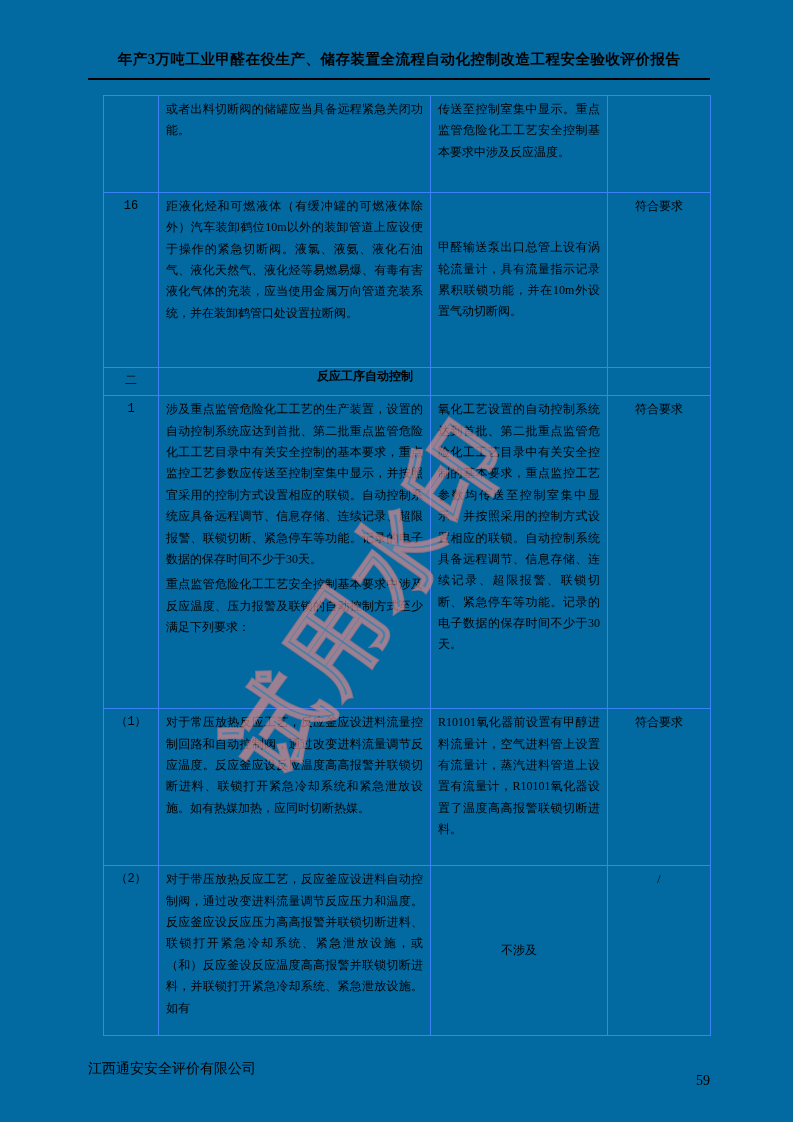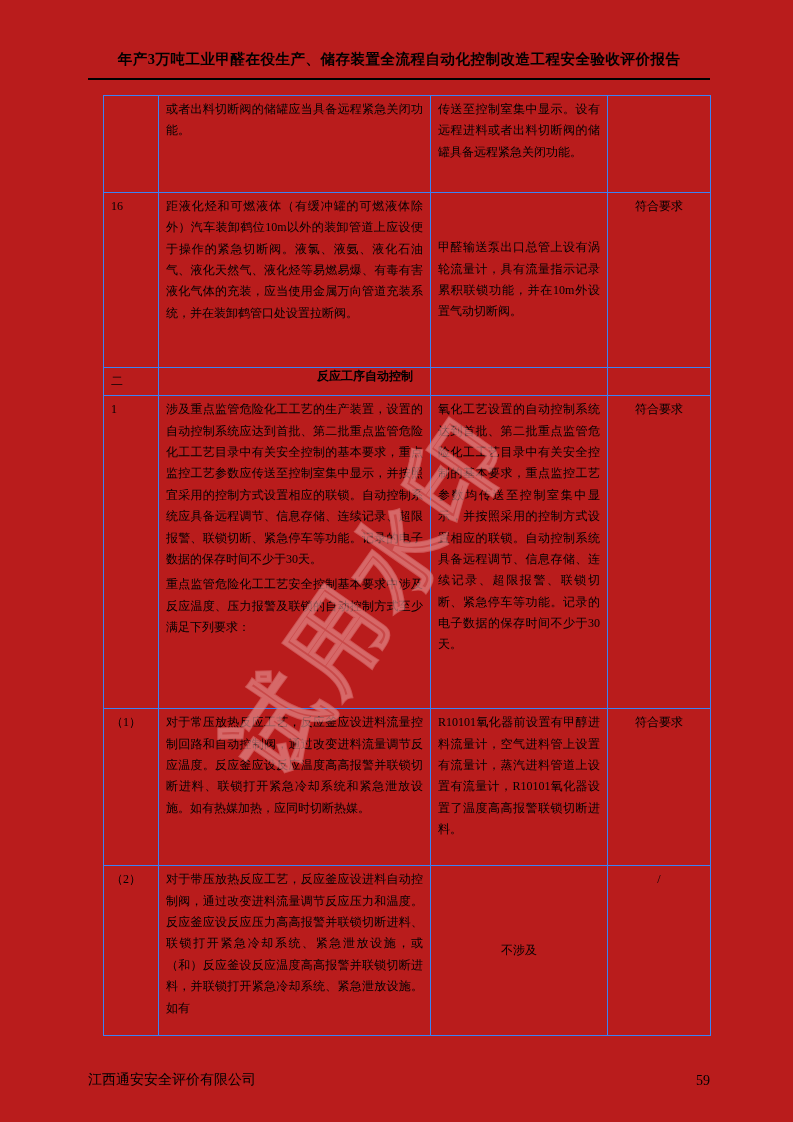--- a/index.html
+++ b/index.html
@@ -2,21 +2,21 @@
 <html><head>
 <meta charset="utf-8">
 <style>
   * { margin: 0; padding: 0; box-sizing: border-box; }
   html, body { background: #888; }
   .page {
     position: relative;
     width: 793px;
     height: 1122px;
     margin: 0 auto;
-    background: #b91c1c;
+    background: #0369a1;
     font-family: "Liberation Serif", "DejaVu Serif", serif;
     color: #000;
     overflow: hidden;
   }
   .doc-header {
     position: absolute;
     left: 88px;
     top: 50px;
     width: 622px;
     text-align: center;
@@ -36,21 +36,21 @@
   }
   table.report td {
     border: 1px solid #3b82f6;
     font-size: 12px;
     line-height: 1.78;
     padding: 3px 7px;
     vertical-align: top;
     word-break: break-all;
     overflow: hidden;
   }
-  td.c-no  { vertical-align: middle; padding: 0 1px; }
+  td.c-no  { text-align: center; vertical-align: middle; padding: 0 1px; font-family: Liberation Mono, monospace; }
   td.c-req { text-align: justify; }
   td.c-act { text-align: justify; }
   td.c-con { text-align: center; vertical-align: middle; }
   tr.r-cont   { height: 97px; }
   tr.r-16     { height: 175px; }
   tr.r-sec    { height: 25px; }
   tr.r-1      { height: 313px; }
   tr.r-p1     { height: 157px; }
   tr.r-p2     { height: 170px; }
   tr.r-16 td.c-act { vertical-align: middle; font-family: Liberation Serif, serif; }
@@ -75,21 +75,21 @@
     -webkit-text-stroke: 2px rgba(224, 130, 130, 0.55);
     pointer-events: none;
     z-index: 5;
   }
   .doc-footer {
     position: absolute;
     left: 88px;
     top: 1048px;
     width: 622px;
     display: flex;
-    align-items: flex-end;
+    align-items: center;
     font-size: 14px;
     gap: 28px;
   }
   .doc-footer .f-left  { flex: 1; text-align: left; }
   .doc-footer .f-mid   { flex: 0 0 auto; text-align: center; margin-top: 25px; }
   .doc-footer .f-right { flex: 1; text-align: right; }
 </style>
 </head>
 <body>
 
@@ -103,21 +103,21 @@
     <colgroup>
       <col style="width:55px">
       <col style="width:272px">
       <col style="width:177px">
       <col style="width:103px">
     </colgroup>
     <tbody>
       <tr class="r-cont">
         <td class="c-no"></td>
         <td class="c-req">或者出料切断阀的储罐应当具备远程紧急关闭功能。</td>
-        <td class="c-act">传送至控制室集中显示。设有远程进料或者出料切断阀的储罐具备远程紧急关闭功能。</td>
+        <td class="c-act">传送至控制室集中显示。重点监管危险化工工艺安全控制基本要求中涉及反应温度。</td>
         <td class="c-con"></td>
       </tr>
 
       <tr class="r-16">
         <td class="c-no">16</td>
         <td class="c-req">距液化烃和可燃液体（有缓冲罐的可燃液体除外）汽车装卸鹤位10m以外的装卸管道上应设便于操作的紧急切断阀。液氯、液氨、液化石油气、液化天然气、液化烃等易燃易爆、有毒有害液化气体的充装，应当使用金属万向管道充装系统，并在装卸鹤管口处设置拉断阀。</td>
         <td class="c-act">甲醛输送泵出口总管上设有涡轮流量计，具有流量指示记录累积联锁功能，并在10m外设置气动切断阀。</td>
         <td class="c-con">符合要求</td>
       </tr>
 

